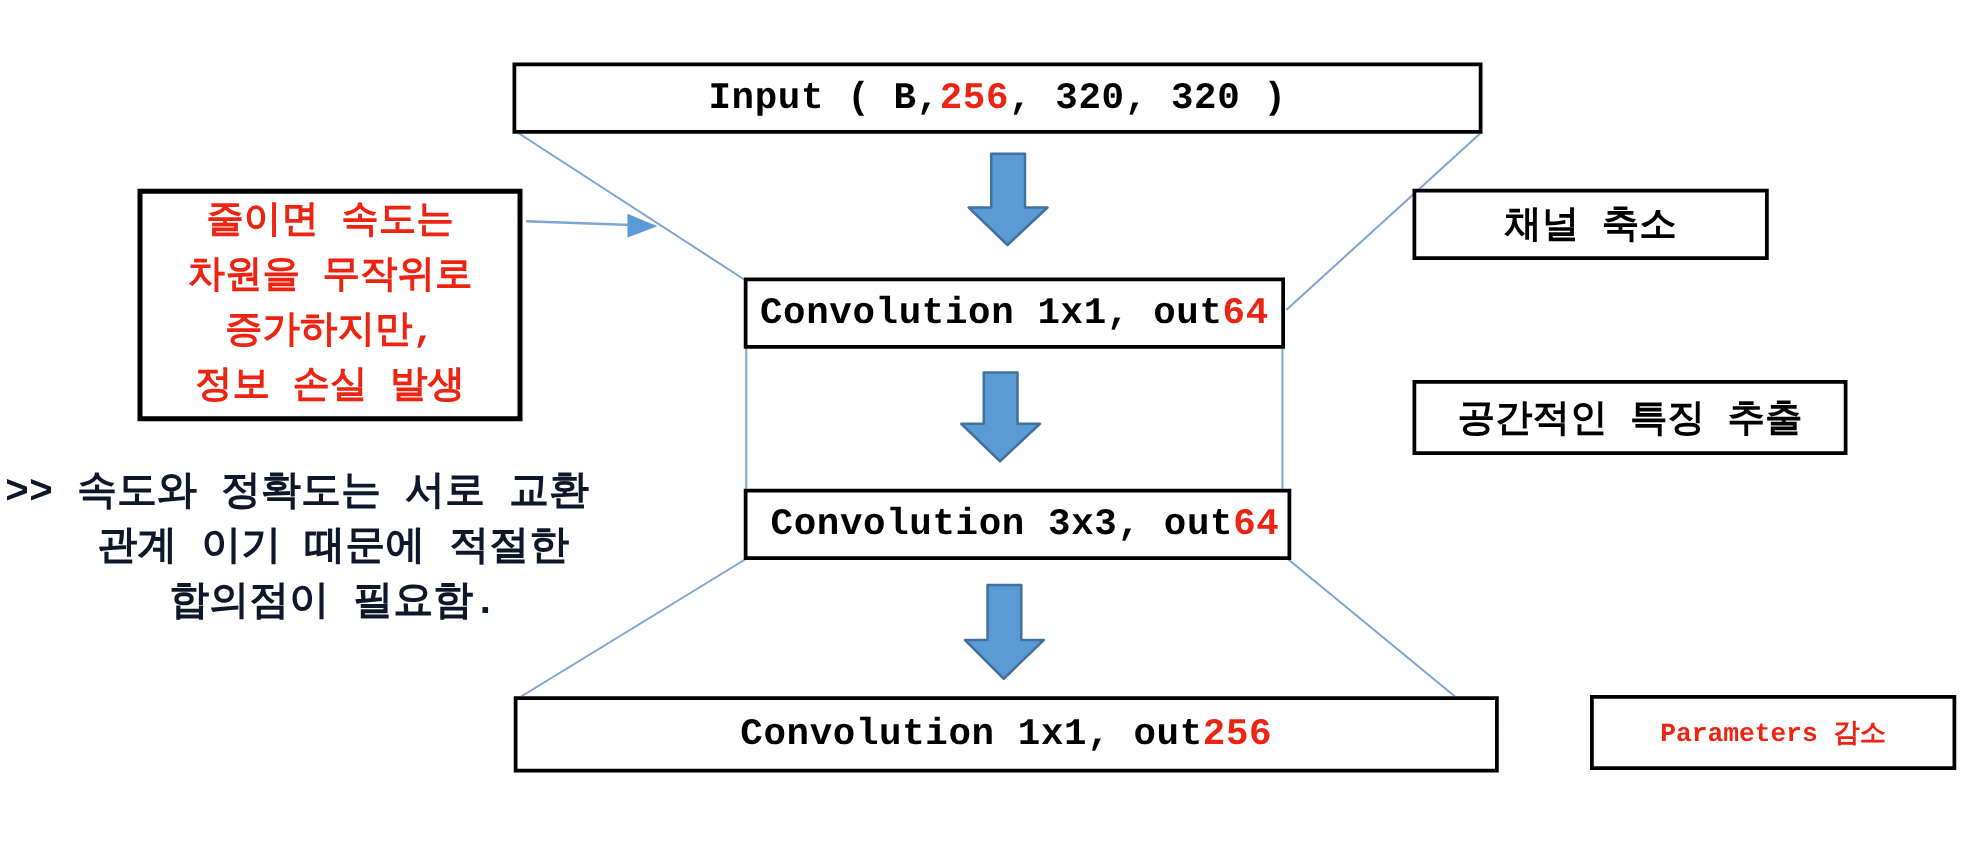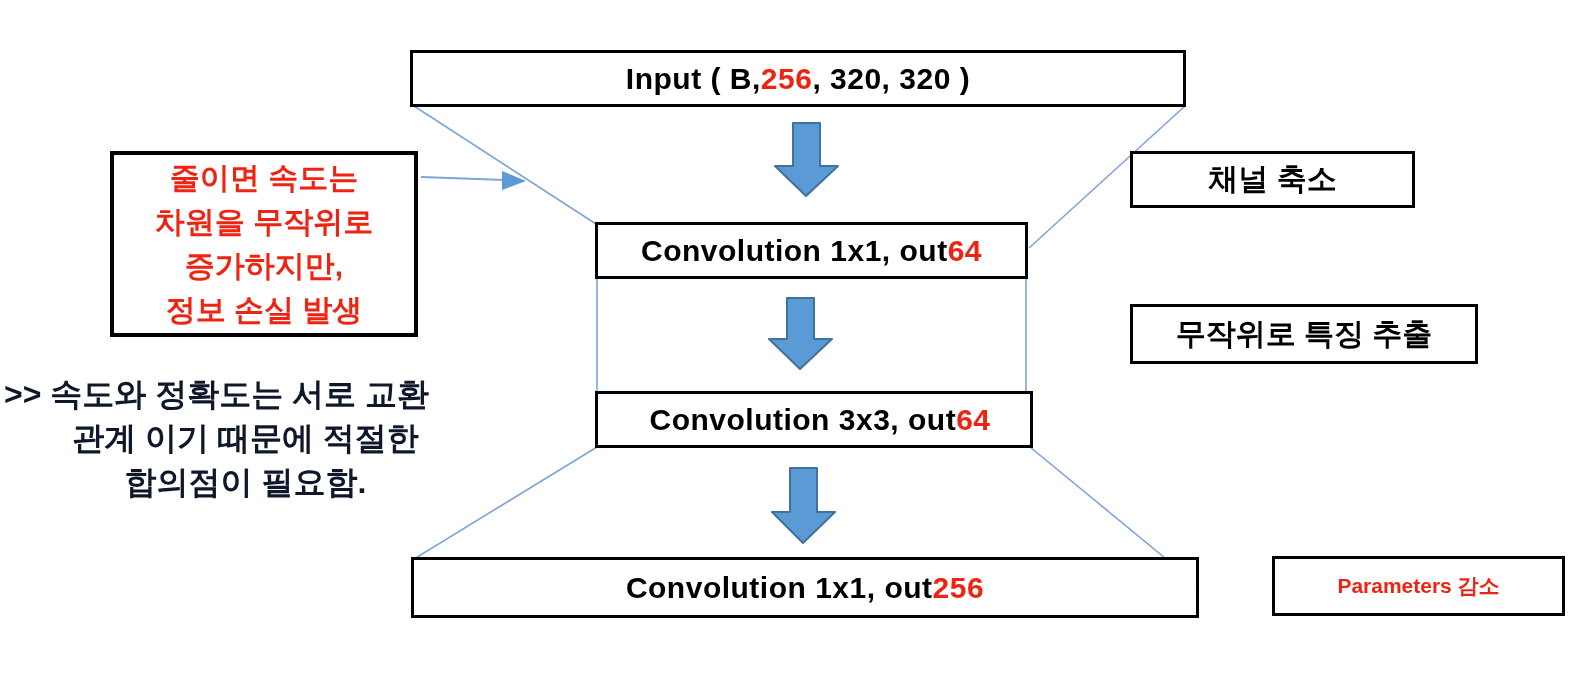--- a/index.html
+++ b/index.html
@@ -1,21 +1,21 @@
 <!DOCTYPE html>
 <html><head>
 <meta charset="utf-8">
 <style>
   html, body { margin: 0; padding: 0; background: #ffffff; }
   #canvas {
     position: relative;
     width: 1588px;
     height: 673px;
     background: #ffffff;
-    font-family: Liberation Sans, sans-serif;
+    font-family: Liberation Mono, monospace;
     overflow: hidden;
   }
   #wires {
     position: absolute;
     left: 0; top: 0;
     width: 1588px; height: 673px;
     z-index: 0;
   }
   .box {
     position: absolute;
@@ -117,21 +117,21 @@
     <div>&gt;&gt; 속도와 정확도는 서로 교환</div>
     <div class="indent">관계 이기 때문에 적절한</div>
     <div class="indent">합의점이 필요함.</div>
   </div>
 
   <div class="box side-box" id="ch-reduce-box">
     <span>채널 축소</span>
   </div>
 
   <div class="box side-box" id="spatial-box">
-    <span>무작위로 특징 추출</span>
+    <span>공간적인 특징 추출</span>
   </div>
 
 
   <div class="box side-box" id="params-box">
     <span class="red">Parameters 감소</span>
   </div>
 
 </div>
 
 </body></html>

